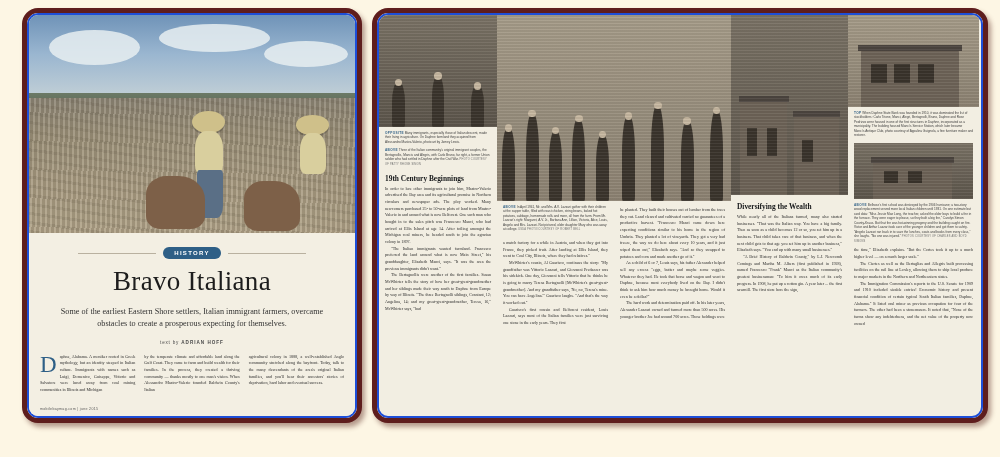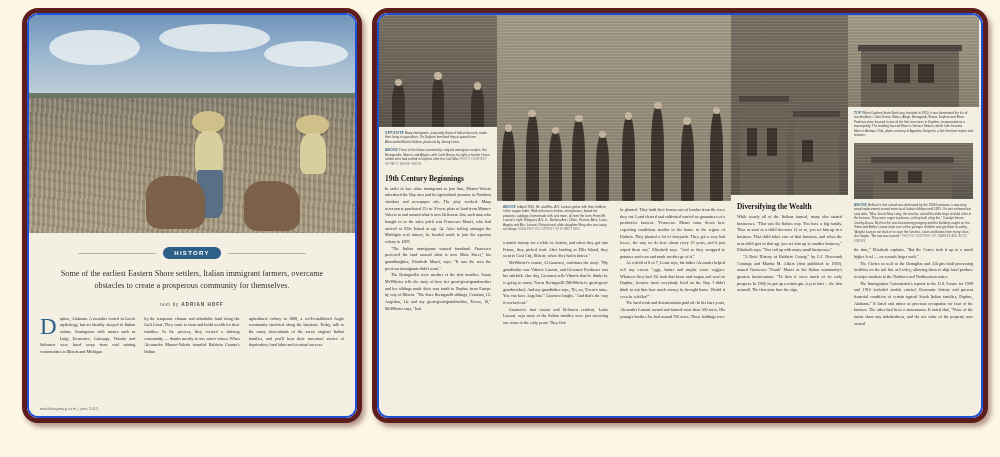--- a/index.html
+++ b/index.html
@@ -192,21 +192,22 @@
 
       <div class="article-body">
         <div class="kicker-wrap">
           <div class="rule-row">
             <span class="rule"></span>
             <span class="kicker">HISTORY</span>
             <span class="rule"></span>
           </div>
         </div>
 
-        <div class="deck">Some of the earliest Eastern Shore settlers, Italian immigrant farmers, overcame obstacles to create a prosperous community for themselves.</div>
+        <h1 class="headline">Bravo Italiana</h1>
+        <div class="deck">Some of the earliest Eastern Shore settlers, Italian immigrant farmers, overcame obstacles to create a prosperous expecting for themselves.</div>
         <div class="byline">
           <span>text by</span>
           <b>ADRIAN HOFF</b>
         </div>
 
         <div class="cols3">
           <div class="col">
             <span class="dropcap">D</span><span>aphne, Alabama. A moniker rooted in Greek mythology, but an identity steeped in Italian culture. Immigrants with names such as Luigi, Domenico, Guiseppe, Vittorio and Salvatore were lured away from coal mining communities in Illinois and Michigan</span>
           </div>
           <div class="col">by the temperate climate and affordable land along the Gulf Coast. They came to farm and build wealth for their families. In the process, they created a thriving community — thanks mostly to one man's vision.

